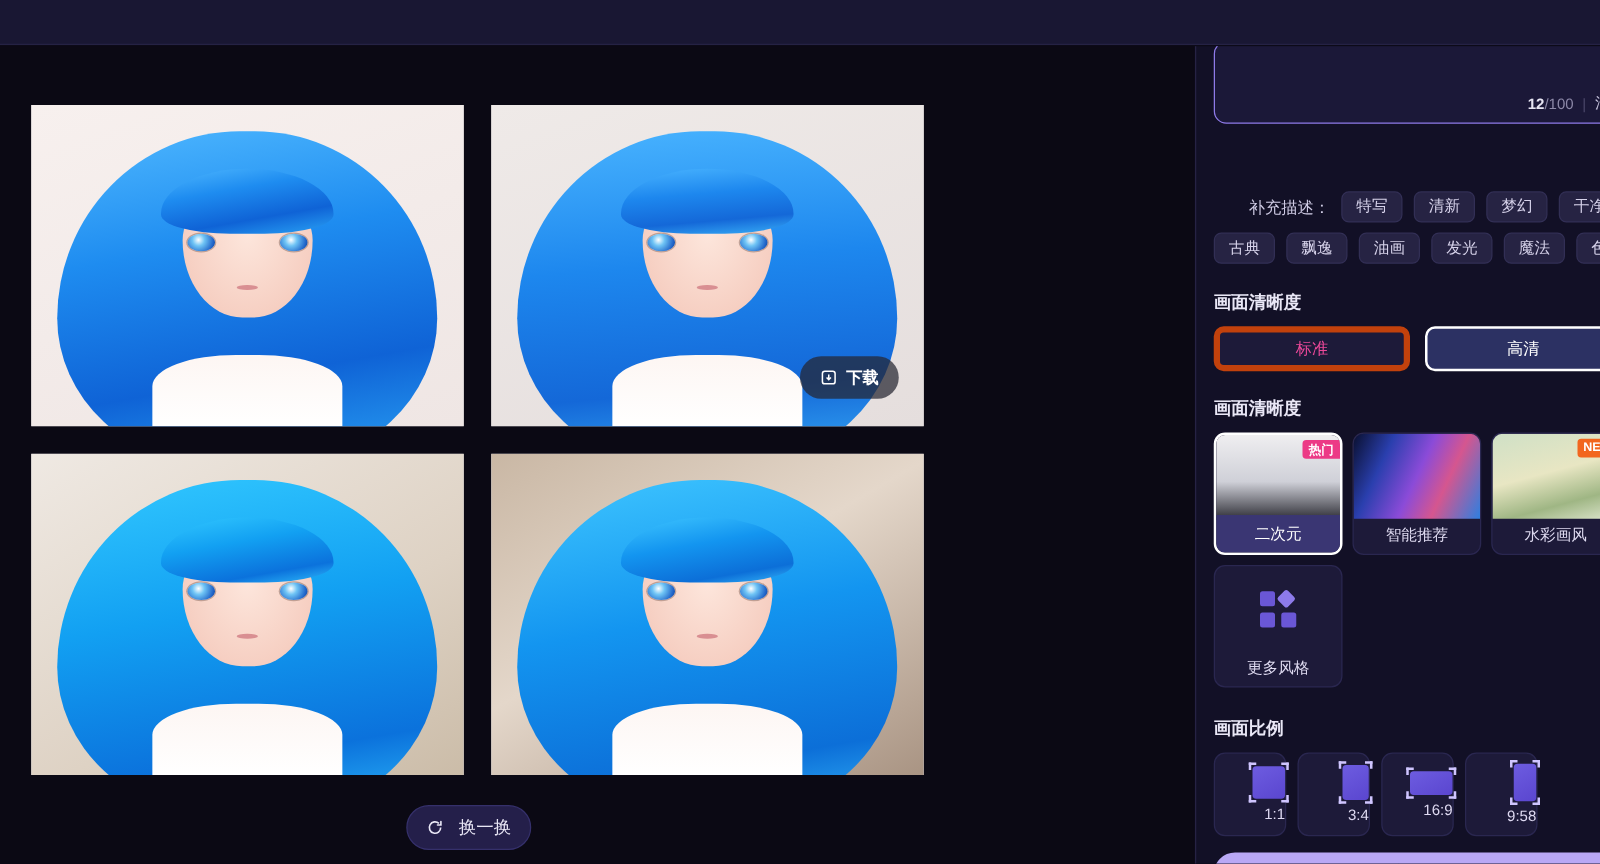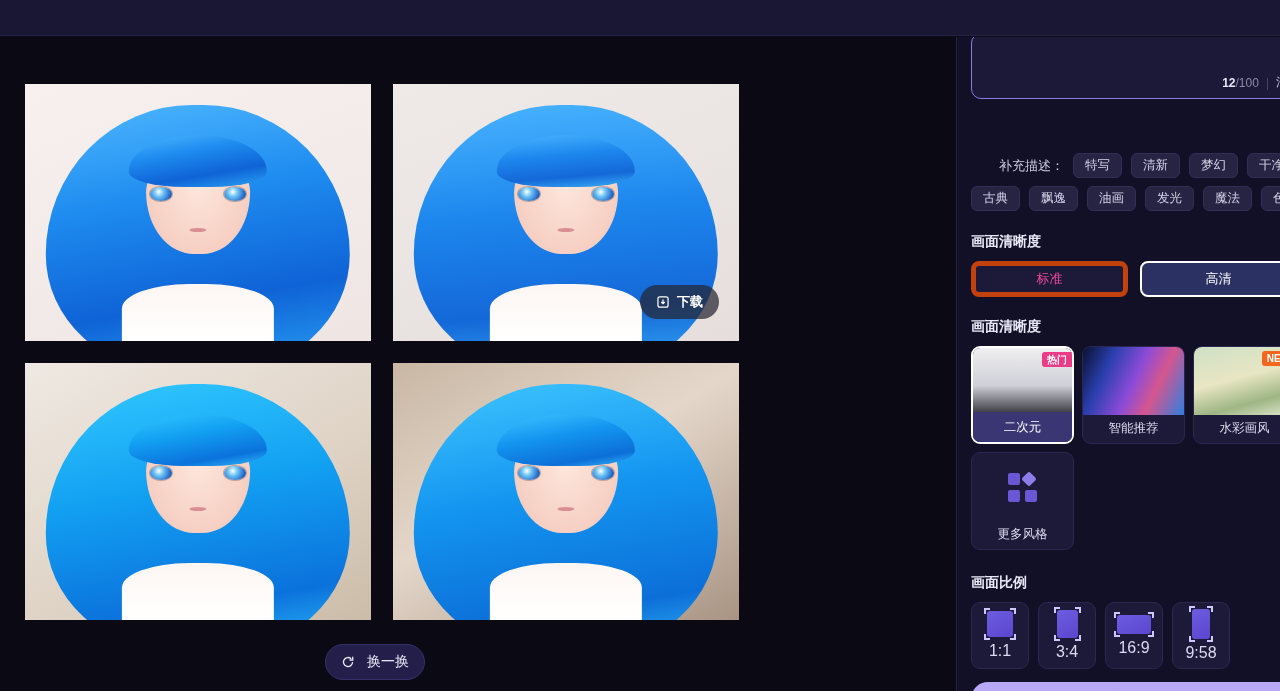--- a/index.html
+++ b/index.html
@@ -211,23 +211,23 @@
   .th-3d { background: linear-gradient(160deg,#cfe2c1 0%,#8fd0cf 40%,#49a8b8 70%,#d8cfa8 100%); }
 
   .more-ico { position: absolute; left: 50%; top: 18px; transform: translateX(-50%); }
 
   .ratio-row {
     position: absolute; left: 14px; top: 565px;
     display: flex; gap: 9px;
   }
   .ratio-card {
     width: 58px; height: 67px;
-    display: flex; flex-direction: column; align-items: center; justify-content: center; gap: 5px;
+    display: flex; flex-direction: column; align-items: flex-end; justify-content: center; gap: 5px;
     background: #1d1a39; border: 1px solid #2a2750; border-radius: 9px;
-    font-size: 16px; color: #ded9f1; cursor: pointer; flex: none;
+    font-size: 12px; color: #ded9f1; cursor: pointer; flex: none;
   }
   .ratio-card.sel { border: 2px solid #ffffff; }
   .ratio-shape {
     position: relative;
     background: linear-gradient(150deg,#6d5ce0 0%,#5a46cf 100%);
     border-radius: 3px;
   }
   .ratio-shape i {
     position: absolute; width: 6px; height: 6px;
     border-color: #cfc5ff; border-style: solid; border-width: 0;

